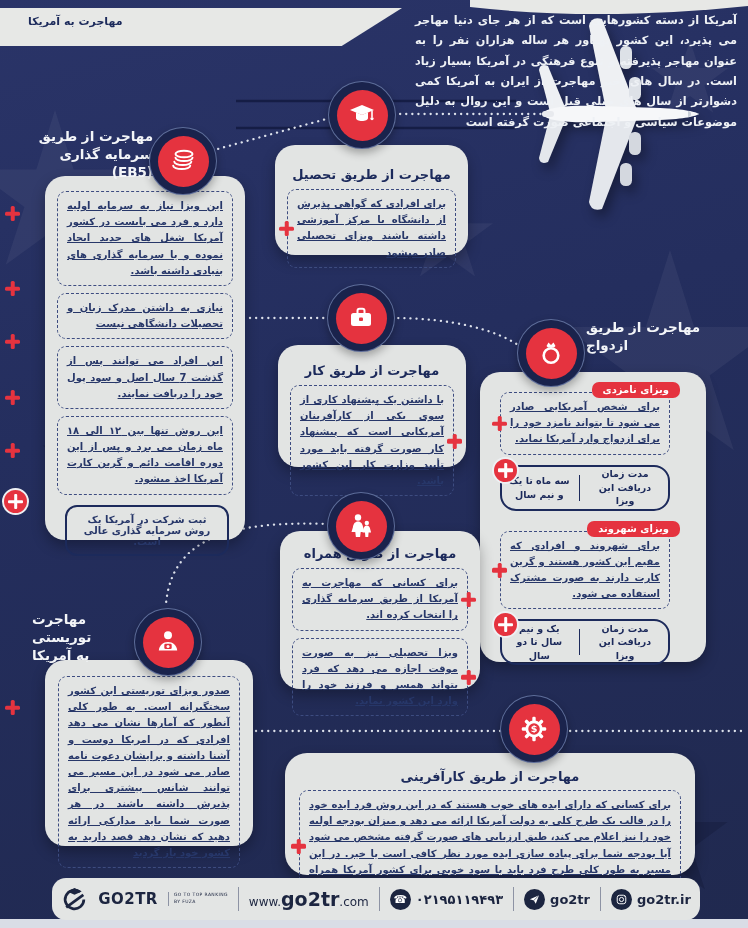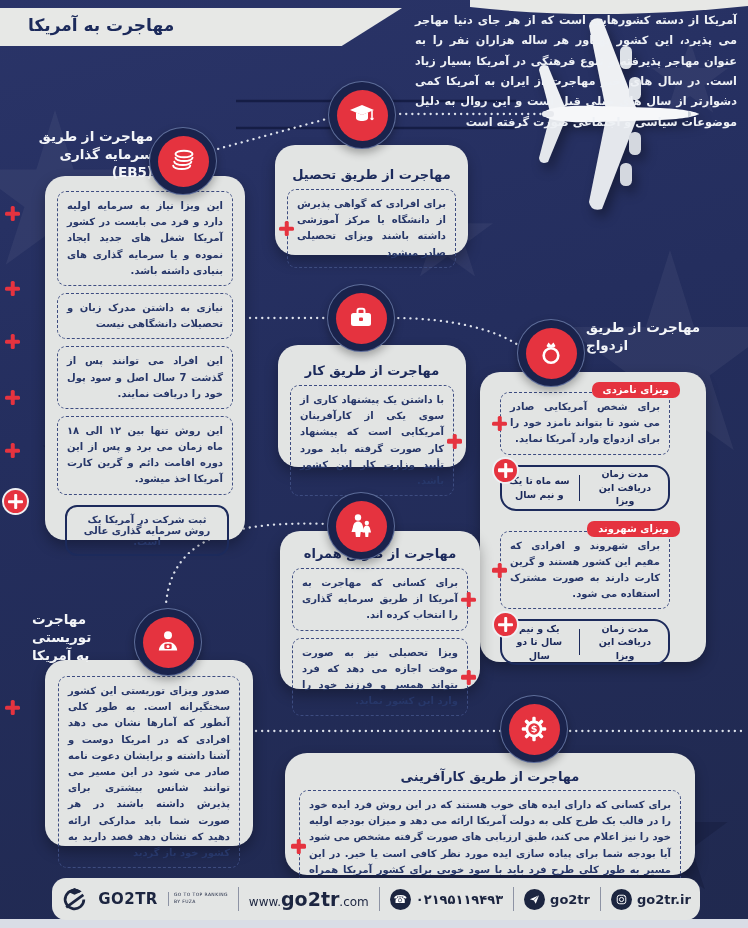--- a/index.html
+++ b/index.html
@@ -8,31 +8,31 @@
     background:linear-gradient(165deg,#2a3468 0%, #242e5e 40%, #20294f 100%);
     font-family:"DejaVu Sans", sans-serif; direction:rtl;
   }
   .star{position:absolute; background:rgba(255,255,255,.05);
     clip-path:polygon(50% 0%,61% 35%,98% 35%,68% 57%,79% 91%,50% 70%,21% 91%,32% 57%,2% 35%,39% 35%);}
   .star.dark{background:rgba(8,12,38,.22);}
   .decor{position:absolute; left:0; top:0; z-index:1;}
 
   .ribbon{position:absolute; left:0; top:8px; width:402px; height:38px; background:#e7e8e6;
     clip-path:polygon(0 0,100% 0,85% 100%,0 100%); z-index:3;}
-  .ribbon span{position:absolute; left:28px; top:7px; font-size:17px; font-weight:bold; color:#1c2a5b;}
+  .ribbon span{position:absolute; left:28px; top:7px; font-size:11px; font-weight:bold; color:#1c2a5b;}
   .intro{position:absolute; left:415px; top:11px; width:322px; z-index:3; color:#eef1f5;
     font-size:11.3px; font-weight:bold; line-height:1.8; text-align:justify;}
 
   .plane{position:absolute; left:528px; top:6px; z-index:2; filter:drop-shadow(4px 7px 6px rgba(0,0,0,.35));}
 
   .card{position:absolute; background:#e2e4e3; border-radius:20px;
     box-shadow:0 6px 14px rgba(0,0,0,.30); z-index:2;}
   .ctitle{font-weight:bold; color:#1c2a5b; text-align:center; font-size:13px; margin:13px 10px 4px;}
   .dbox{position:relative; border:1.6px dashed #3d4c80; border-radius:9px; margin:7px 12px;
-    padding:6px 9px; color:#273769; font-size:10px; line-height:1.62; text-align:justify; font-weight:bold;}
+    padding:6px 9px; color:#273769; font-size:10px; line-height:1.62; text-align:justify; font-weight:bold;text-decoration:underline;}
   .solidbox{position:relative; border:2px solid #1c2a5b; border-radius:12px; margin:10px 16px 0 20px;
     padding:7px 10px; text-align:center; font-size:10px; font-weight:bold; color:#273769;}
 
   .plus{position:absolute; width:15px; height:15px; z-index:5;}
   .plus::before,.plus::after{content:""; position:absolute; background:#e5333f; border-radius:1.5px;}
   .plus::before{left:50%; top:0; width:4.5px; height:100%; transform:translateX(-50%);}
   .plus::after{top:50%; left:0; height:4.5px; width:100%; transform:translateY(-50%);}
   .plus.on-left{left:-9px; top:50%; margin-top:-7px;}
   .plus.on-right{right:-9px; top:50%; margin-top:-7px;}
   .cplus{position:absolute; width:23px; height:23px; border-radius:50%; background:#e5333f;

